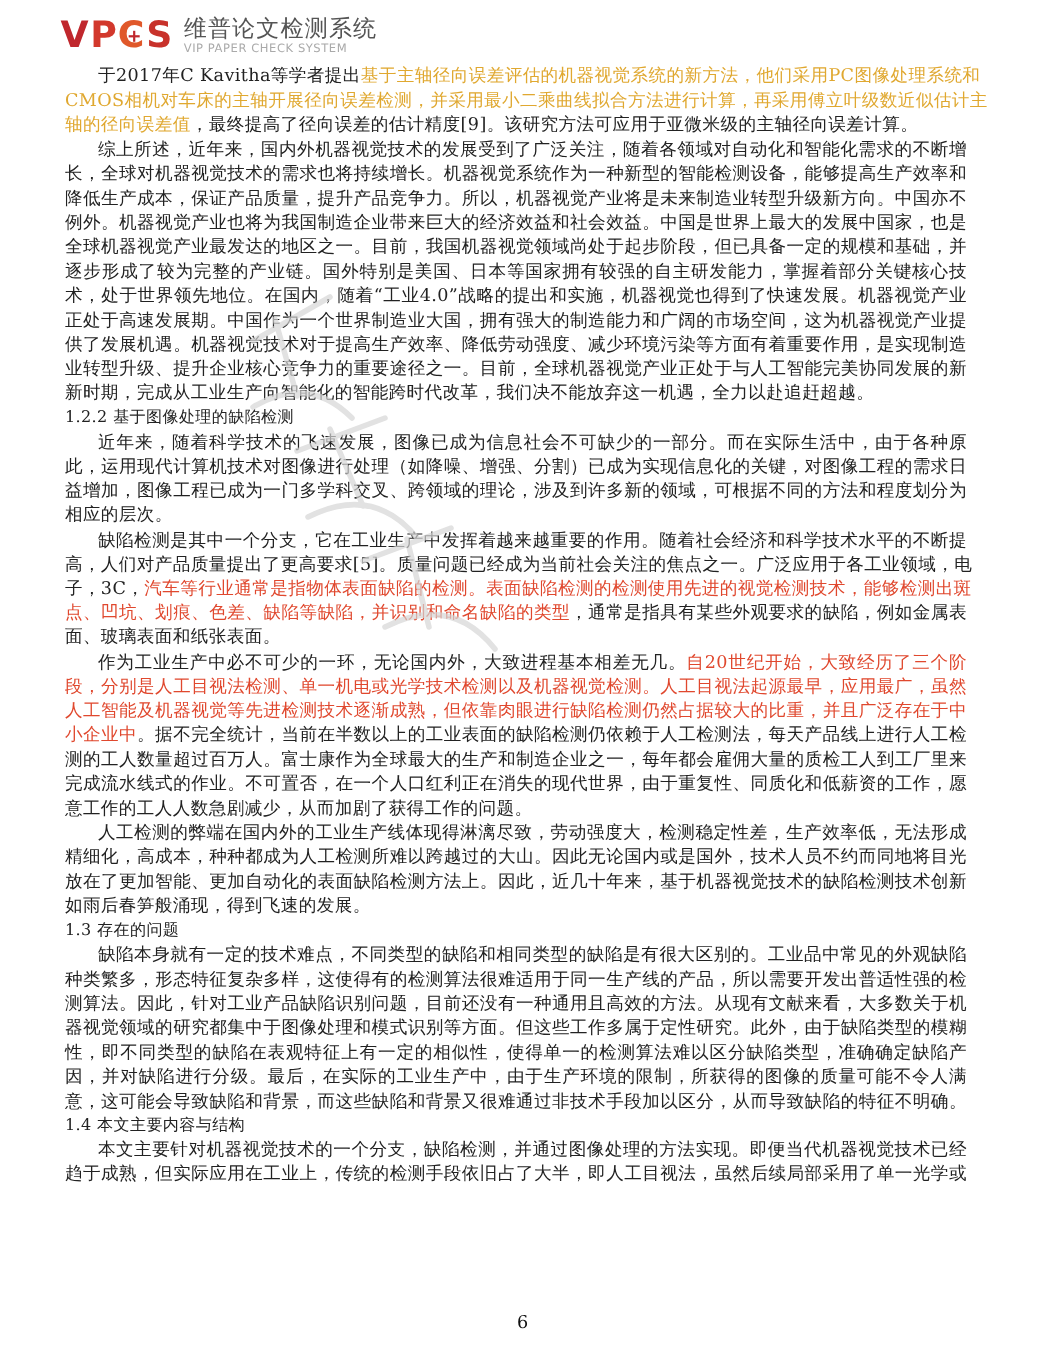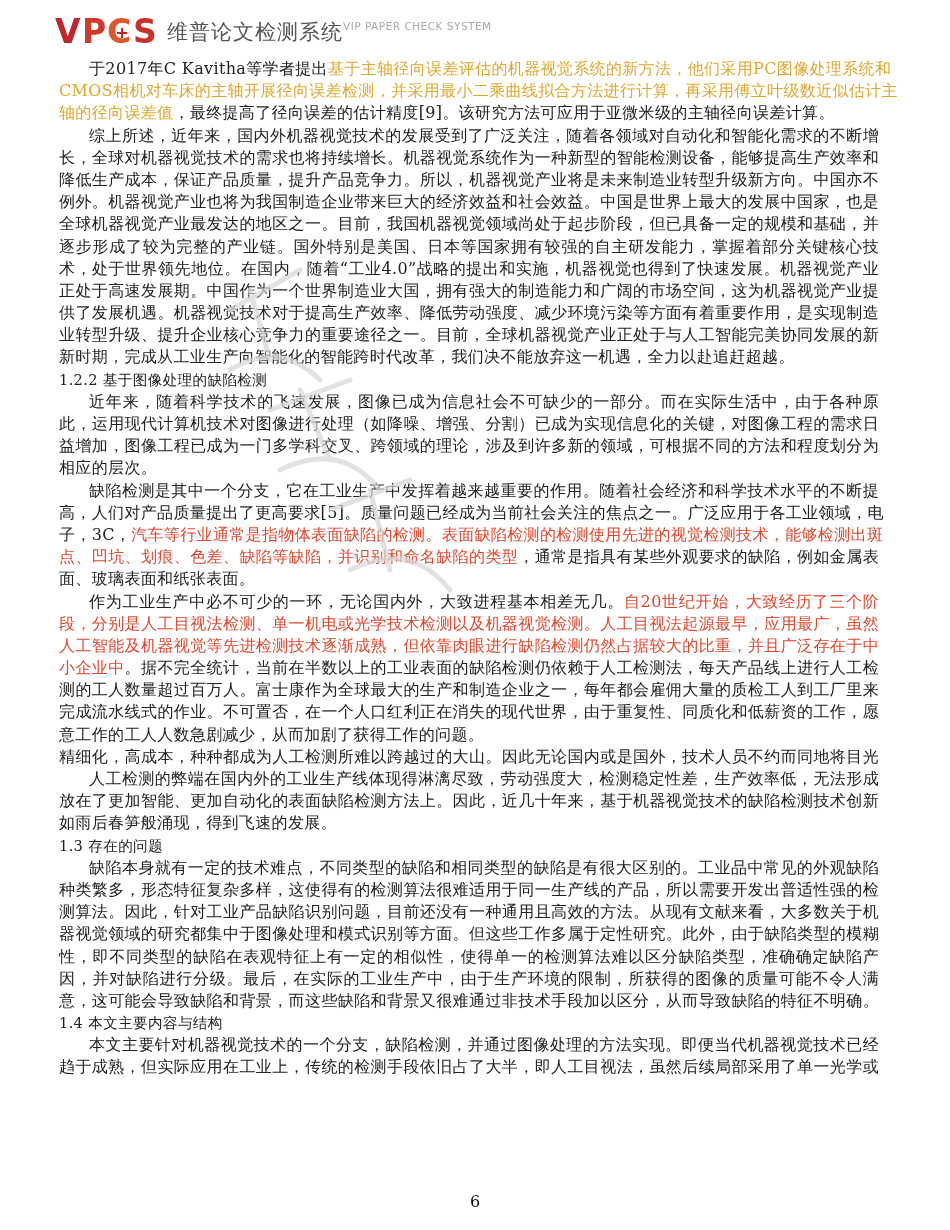--- a/index.html
+++ b/index.html
@@ -10,21 +10,21 @@
   .logo-mark span { position:absolute; top:0; font-family:"DejaVu Sans","Liberation Sans",sans-serif;
          font-weight:bold; font-size:33px; line-height:36px; letter-spacing:-2px; }
   .lm-v { left:0; color:#c0272d; }
   .lm-p { left:27px; color:#d2382c; }
   .lm-c { left:52px; color:#e0582a; }
   .lm-s { left:78px; color:#c8322b; }
   .lm-plus { position:absolute; left:62px; top:14px; width:10px; height:10px; }
   .lm-plus:before, .lm-plus:after { content:""; position:absolute; background:#c0272d; }
   .lm-plus:before { left:4px; top:0; width:2px; height:10px; }
   .lm-plus:after { left:0; top:4px; width:10px; height:2px; }
-  .logo-text { margin-left:8px; display:flex; flex-direction:row; }
+  .logo-text { margin-left:8px; display:flex; flex-direction:column; }
   .logo-cn { font-family:"DejaVu Sans","Liberation Sans",sans-serif; font-size:21px; color:#555; line-height:24px; letter-spacing:1px; }
   .logo-en { font-family:"DejaVu Sans","Liberation Sans",sans-serif; font-size:10.5px; color:#aaa; line-height:12px; letter-spacing:0.5px; }
 
   .page { position:absolute; left:59px; top:58px; width:820px; }
   .line { position:relative; height:22.2px; line-height:22.2px; font-size:16px; white-space:nowrap; letter-spacing:0.35px; }
   .line.indent { padding-left:30px; }
   .line.justify { text-align:justify; text-align-last:justify; }
   .hl-yellow { color:#e0a830; }
   .hl-red { color:#e0482e; }
   .heading { font-size:14.6px; }
@@ -76,22 +76,22 @@
     <div class="line justify"><span>子，3C，</span><span class="hl-red">汽车等行业通常是指物体表面缺陷的检测。表面缺陷检测的检测使用先进的视觉检测技术，能够检测出斑</span></div>
     <div class="line justify"><span class="hl-red">点、凹坑、划痕、色差、缺陷等缺陷，并识别和命名缺陷的类型</span><span>，通常是指具有某些外观要求的缺陷，例如金属表</span></div>
     <div class="line"><span>面、玻璃表面和纸张表面。</span></div>
     <div class="line indent justify"><span>作为工业生产中必不可少的一环，无论国内外，大致进程基本相差无几。</span><span class="hl-red">自20世纪开始，大致经历了三个阶</span></div>
     <div class="line justify"><span class="hl-red">段，分别是人工目视法检测、单一机电或光学技术检测以及机器视觉检测。人工目视法起源最早，应用最广，虽然</span></div>
     <div class="line justify"><span class="hl-red">人工智能及机器视觉等先进检测技术逐渐成熟，但依靠肉眼进行缺陷检测仍然占据较大的比重，并且广泛存在于中</span></div>
     <div class="line justify"><span class="hl-red">小企业中</span><span>。据不完全统计，当前在半数以上的工业表面的缺陷检测仍依赖于人工检测法，每天产品线上进行人工检</span></div>
     <div class="line justify"><span>测的工人数量超过百万人。富士康作为全球最大的生产和制造企业之一，每年都会雇佣大量的质检工人到工厂里来</span></div>
     <div class="line justify"><span>完成流水线式的作业。不可置否，在一个人口红利正在消失的现代世界，由于重复性、同质化和低薪资的工作，愿</span></div>
     <div class="line"><span>意工作的工人人数急剧减少，从而加剧了获得工作的问题。</span></div>
+    <div class="line indent justify"><span>人工检测的弊端在国内外的工业生产线体现得淋漓尽致，劳动强度大，检测稳定性差，生产效率低，无法形成</span></div>
     <div class="line justify"><span>精细化，高成本，种种都成为人工检测所难以跨越过的大山。因此无论国内或是国外，技术人员不约而同地将目光</span></div>
-    <div class="line indent justify"><span>人工检测的弊端在国内外的工业生产线体现得淋漓尽致，劳动强度大，检测稳定性差，生产效率低，无法形成</span></div>
     <div class="line justify"><span>放在了更加智能、更加自动化的表面缺陷检测方法上。因此，近几十年来，基于机器视觉技术的缺陷检测技术创新</span></div>
     <div class="line"><span>如雨后春笋般涌现，得到飞速的发展。</span></div>
     <div class="line heading"><span>1.3 存在的问题</span></div>
     <div class="line indent justify"><span>缺陷本身就有一定的技术难点，不同类型的缺陷和相同类型的缺陷是有很大区别的。工业品中常见的外观缺陷</span></div>
     <div class="line justify"><span>种类繁多，形态特征复杂多样，这使得有的检测算法很难适用于同一生产线的产品，所以需要开发出普适性强的检</span></div>
     <div class="line justify"><span>测算法。因此，针对工业产品缺陷识别问题，目前还没有一种通用且高效的方法。从现有文献来看，大多数关于机</span></div>
     <div class="line justify"><span>器视觉领域的研究都集中于图像处理和模式识别等方面。但这些工作多属于定性研究。此外，由于缺陷类型的模糊</span></div>
     <div class="line justify"><span>性，即不同类型的缺陷在表观特征上有一定的相似性，使得单一的检测算法难以区分缺陷类型，准确确定缺陷产</span></div>
     <div class="line justify"><span>因，并对缺陷进行分级。最后，在实际的工业生产中，由于生产环境的限制，所获得的图像的质量可能不令人满</span></div>
     <div class="line justify"><span>意，这可能会导致缺陷和背景，而这些缺陷和背景又很难通过非技术手段加以区分，从而导致缺陷的特征不明确。</span></div>

